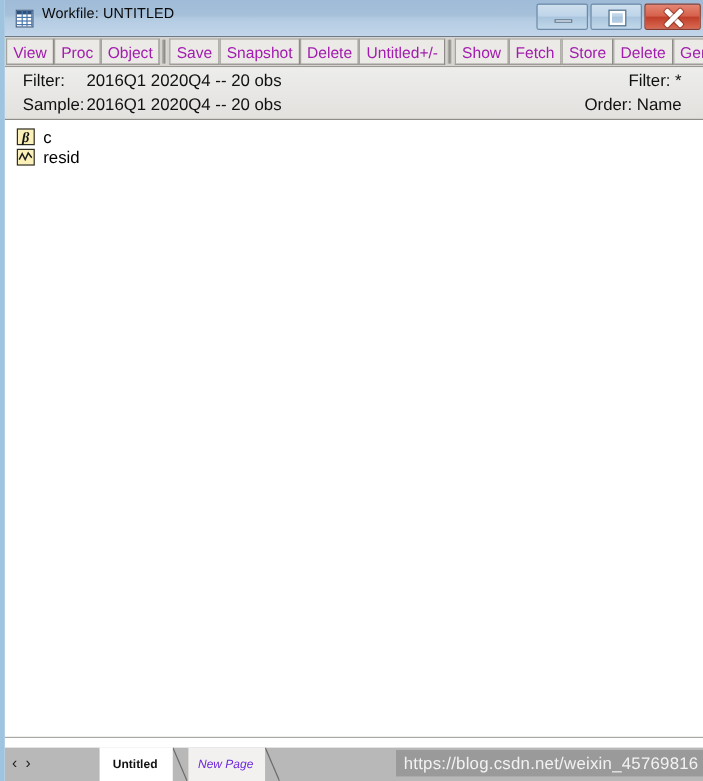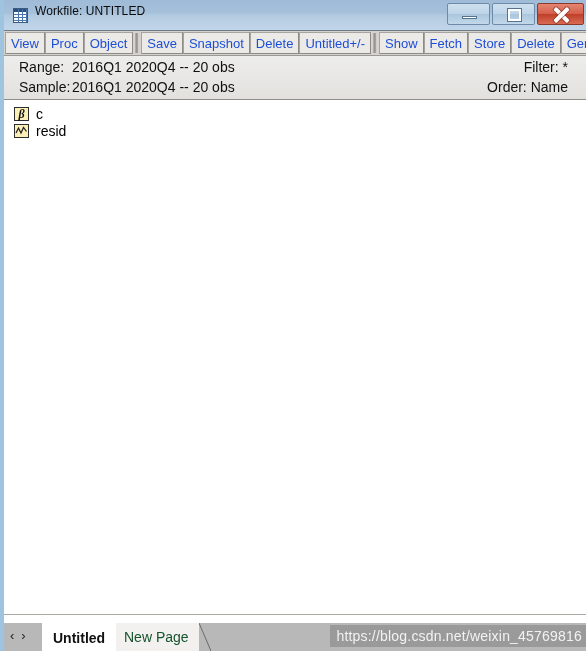--- a/index.html
+++ b/index.html
@@ -158,21 +158,21 @@
     border: 1px solid #a6a49f;
     border-right-color: #8d8b87;
     border-bottom-color: #8d8b87;
     box-sizing: border-box;
     margin: 1px 0 1px 0;
     padding: 0 5px;
     display: flex;
     align-items: center;
     justify-content: center;
     font-size: 13px;
-    color: #1d4ed8;
+    color: #a21caf;
     white-space: nowrap;
     line-height: 1;
     flex: 0 0 auto;
   }
   .tb-sep {
     flex: 0 0 auto;
     width: 4px;
     margin: 2px 2px;
     background: linear-gradient(to right, #b9b7b2 0%, #8d8b86 50%, #e8e6e2 100%);
   }
@@ -286,24 +286,25 @@
     color: #1d1d1d;
     line-height: 1;
   }
   .tab-nav { cursor: default; }
   .tab {
     position: absolute;
     top: 8px;
     height: 28px;
     display: flex;
     align-items: center;
-    font-size: 14px;
+    font-size: 10px;
     color: #111111;
     white-space: nowrap;
     box-sizing: border-box;
+    margin-left: 41px;
   }
   .tab .tab-body {
     height: 28px;
     display: flex;
     align-items: center;
     padding: 0 6px;
     box-sizing: border-box;
   }
   .tab .tab-slant {
     width: 12px;
@@ -318,21 +319,22 @@
     background: #ffffff;
     border-top: 1px solid #ffffff;
     padding: 0 13px 0 11px;
   }
   .tab.inactive {
     left: 112px;
   }
   .tab.inactive .tab-body {
     background: #f2f1ef;
     padding: 0 10px 0 8px;
-    color: #14532d;
+    color: #6d28d9;
+    font-style: italic;
   }
 
   
   .watermark {
     position: absolute;
     right: 4px;
     top: 10px;
     height: 22px;
     display: flex;
     align-items: center;
@@ -390,21 +392,21 @@
       <div class="tb-btn">Show</div>
       <div class="tb-btn">Fetch</div>
       <div class="tb-btn">Store</div>
       <div class="tb-btn">Delete</div>
       <div class="tb-btn">Genr</div>
 
     </div>
 
     <div class="infopanel">
       <div class="info-row r1">
-        <span class="info-label">Range:</span>
+        <span class="info-label">Filter:</span>
         <span class="info-val">2016Q1 2020Q4   --   20 obs</span>
         <span class="info-right">Filter: *</span>
       </div>
       <div class="info-row r2">
         <span class="info-label">Sample:</span>
         <span class="info-val">2016Q1 2020Q4   --   20 obs</span>
         <span class="info-right">Order: Name</span>
       </div>
     </div>
 

